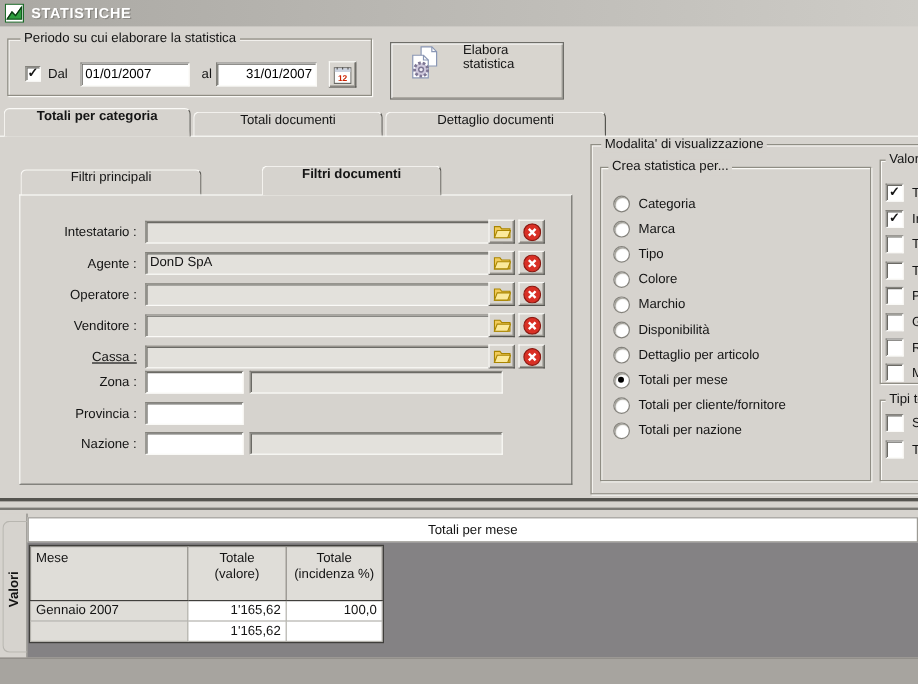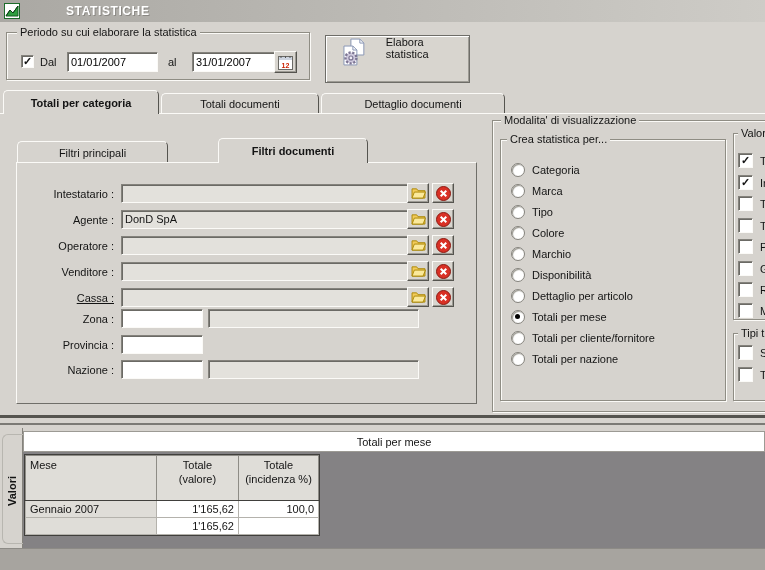--- a/index.html
+++ b/index.html
@@ -3,21 +3,21 @@
 <meta charset="utf-8">
 <style>
   html,body{margin:0;padding:0;background:#808080;}
   #root{position:relative;width:765px;height:570px;background:#D6D3CE;overflow:hidden;
         font-family:"Liberation Sans",sans-serif;font-size:11px;color:#141414;}
   .abs{position:absolute;box-sizing:border-box;}
 
   
   .titlebar{left:0;top:0;width:765px;height:22px;
     background:linear-gradient(to right,#aaa8a3,#ceccc7);
-    display:flex;align-items:center;padding-left:4px;gap:40px;}
+    display:flex;align-items:center;padding-left:4px;}
   .title-text{color:#ffffff;font-weight:bold;font-size:12px;letter-spacing:.6px;margin-left:6px;
     text-shadow:1px 1px 0 #8a8883;}
 
   
   .groupbox{border:1px solid #8f8d84;box-shadow:inset 1px 1px 0 #fbfaf7,1px 1px 0 #fbfaf7;}
   .legend{position:absolute;top:-7px;background:#D6D3CE;padding:0 3px;line-height:13px;white-space:nowrap;}
 
   
   .sunken{border:1px solid;border-color:#84827c #fbfaf7 #fbfaf7 #84827c;
     box-shadow:inset 1px 1px 0 #6b6a65;}
@@ -27,21 +27,21 @@
   .field-label{width:92px;text-align:right;line-height:13px;}
 
   
   .raised{background:#D8D5CF;border:1px solid;border-color:#fbfaf7 #55544f #55544f #fbfaf7;
     box-shadow:inset -1px -1px 0 #9d9b94;}
   .mini-btn{display:flex;align-items:center;justify-content:center;cursor:pointer;}
 
   
   .tab{background:#D6D3CE;border:1px solid #55544f;border-bottom:none;
     border-top-color:#fbfaf7;border-left-color:#fbfaf7;border-radius:5px 5px 0 0;
-    display:flex;align-items:center;justify-content:center;cursor:pointer;}
+    display:flex;justify-content:center;cursor:pointer;}
   .tab.active{font-weight:bold;z-index:3;}
   .raised-panel{border:1px solid;border-color:#fbfaf7 #6f6e69 #6f6e69 #fbfaf7;}
 
   
   .checkbox{width:13px;height:13px;background:#fff;display:flex;align-items:center;justify-content:center;}
   .checkbox.checked::after{content:"✓";font-weight:bold;font-size:11px;line-height:11px;margin-top:-1px;}
   .radio{width:12px;height:12px;border-radius:50%;background:#fff;border:1px solid #84827c;
     box-shadow:inset 1px 1px 1px #9a988f;}
   .radio.selected::after{content:"";display:block;width:5px;height:5px;background:#000;border-radius:50%;margin:2.5px;}
   .opt-row{display:flex;align-items:center;gap:7px;cursor:pointer;}
@@ -87,21 +87,21 @@
     </svg>
     <span class="title-text">STATISTICHE</span>
   </div>
 
   <div class="abs groupbox" style="left:6px;top:32px;width:304px;height:48px;">
     <span class="legend" style="left:10px;">Periodo su cui elaborare la statistica</span>
     <div class="abs checkbox sunken checked" style="left:14px;top:22px;"></div>
     <span class="abs" style="left:33px;top:23px;">Dal</span>
     <input class="abs date-input" style="left: 60px; top: 19px; width: 91px;" readonly="" value="01/01/2007">
     <span class="abs" style="left:161px;top:23px;">al</span>
-    <input class="abs date-input" style="left: 185px; top: 19px; width: 84px;" readonly="" value="31/01/2007">
+    <input class="abs date-input" style="left: 173px; top: 19px; width: 84px; text-align: right;" readonly="" value="31/01/2007">
     <div class="abs raised mini-btn" style="left:267px;top:18px;width:23px;height:22px;">
       <svg width="15" height="15" viewBox="0 0 15 15">
         <rect x="0.5" y="1.5" width="14" height="13" fill="#ffffff" stroke="#6b6a65"></rect>
         <rect x="1" y="2" width="13" height="3" fill="#cdd4e0"></rect>
         <path d="M3 1 v2 M7.5 1 v2 M12 1 v2" stroke="#555" stroke-width="1"></path>
         <text x="7.5" y="12.5" font-size="7" font-weight="bold" fill="#cc2200" text-anchor="middle" font-family="Liberation Sans,sans-serif">12</text>
       </svg>
     </div>
   </div>
 

